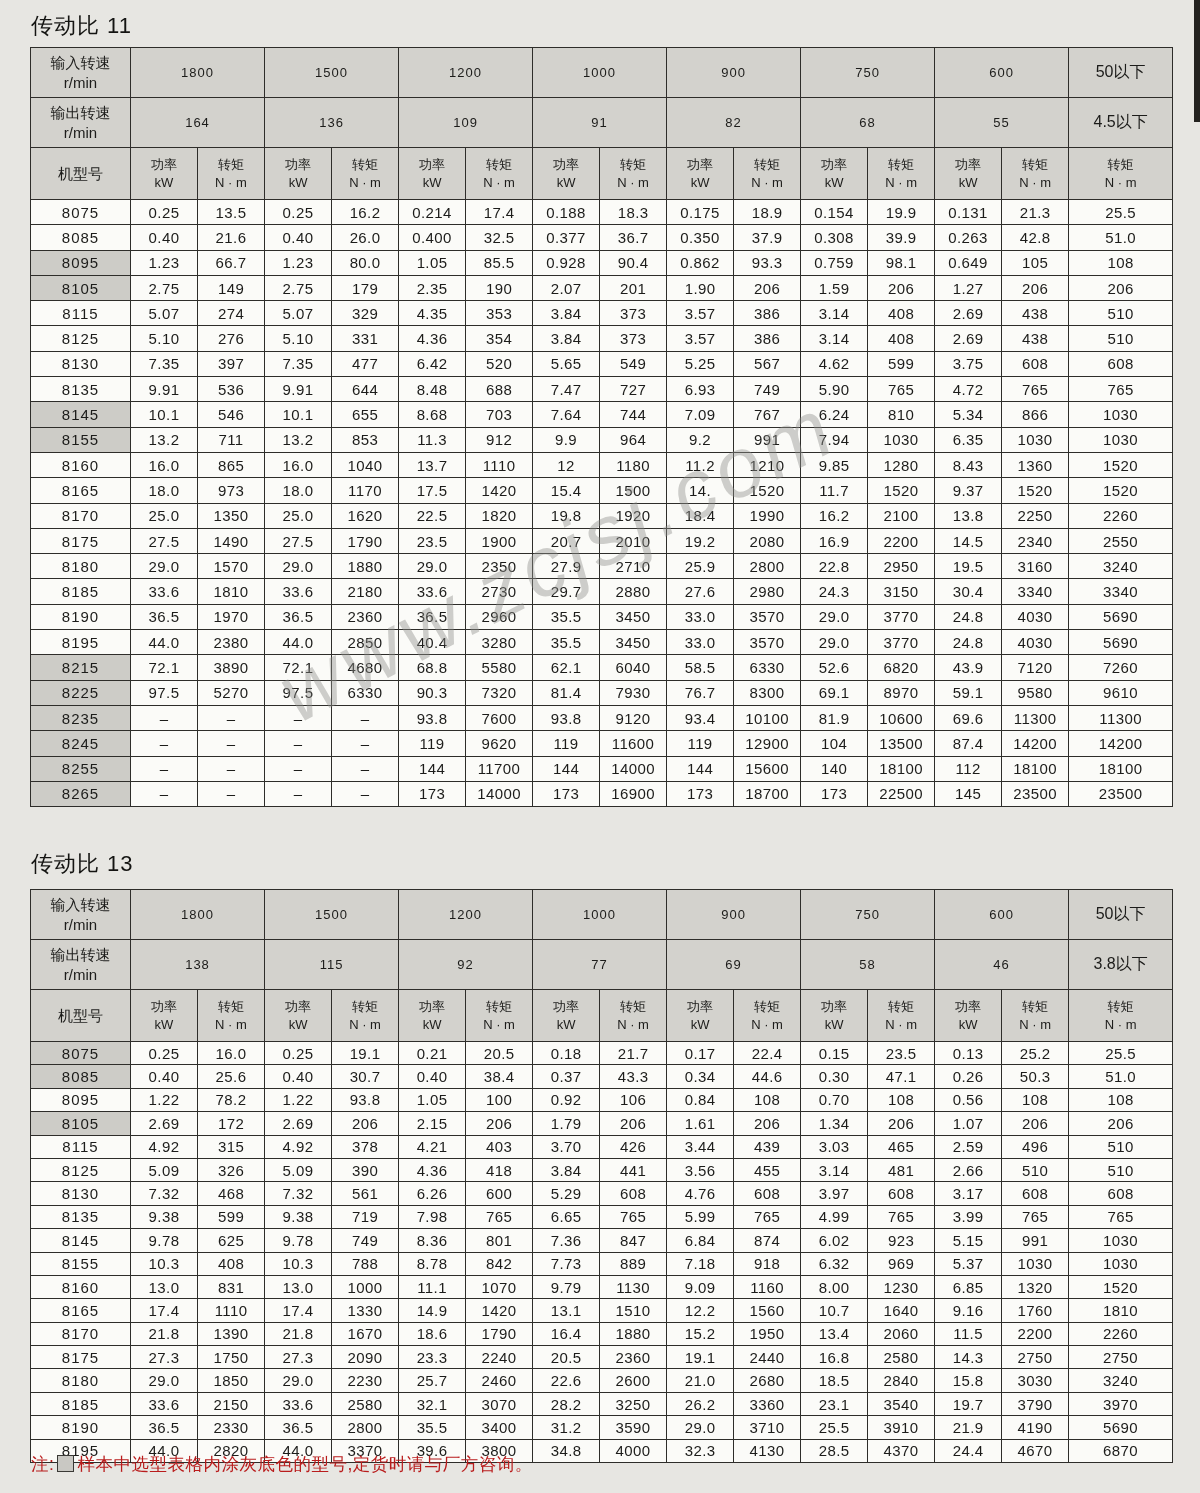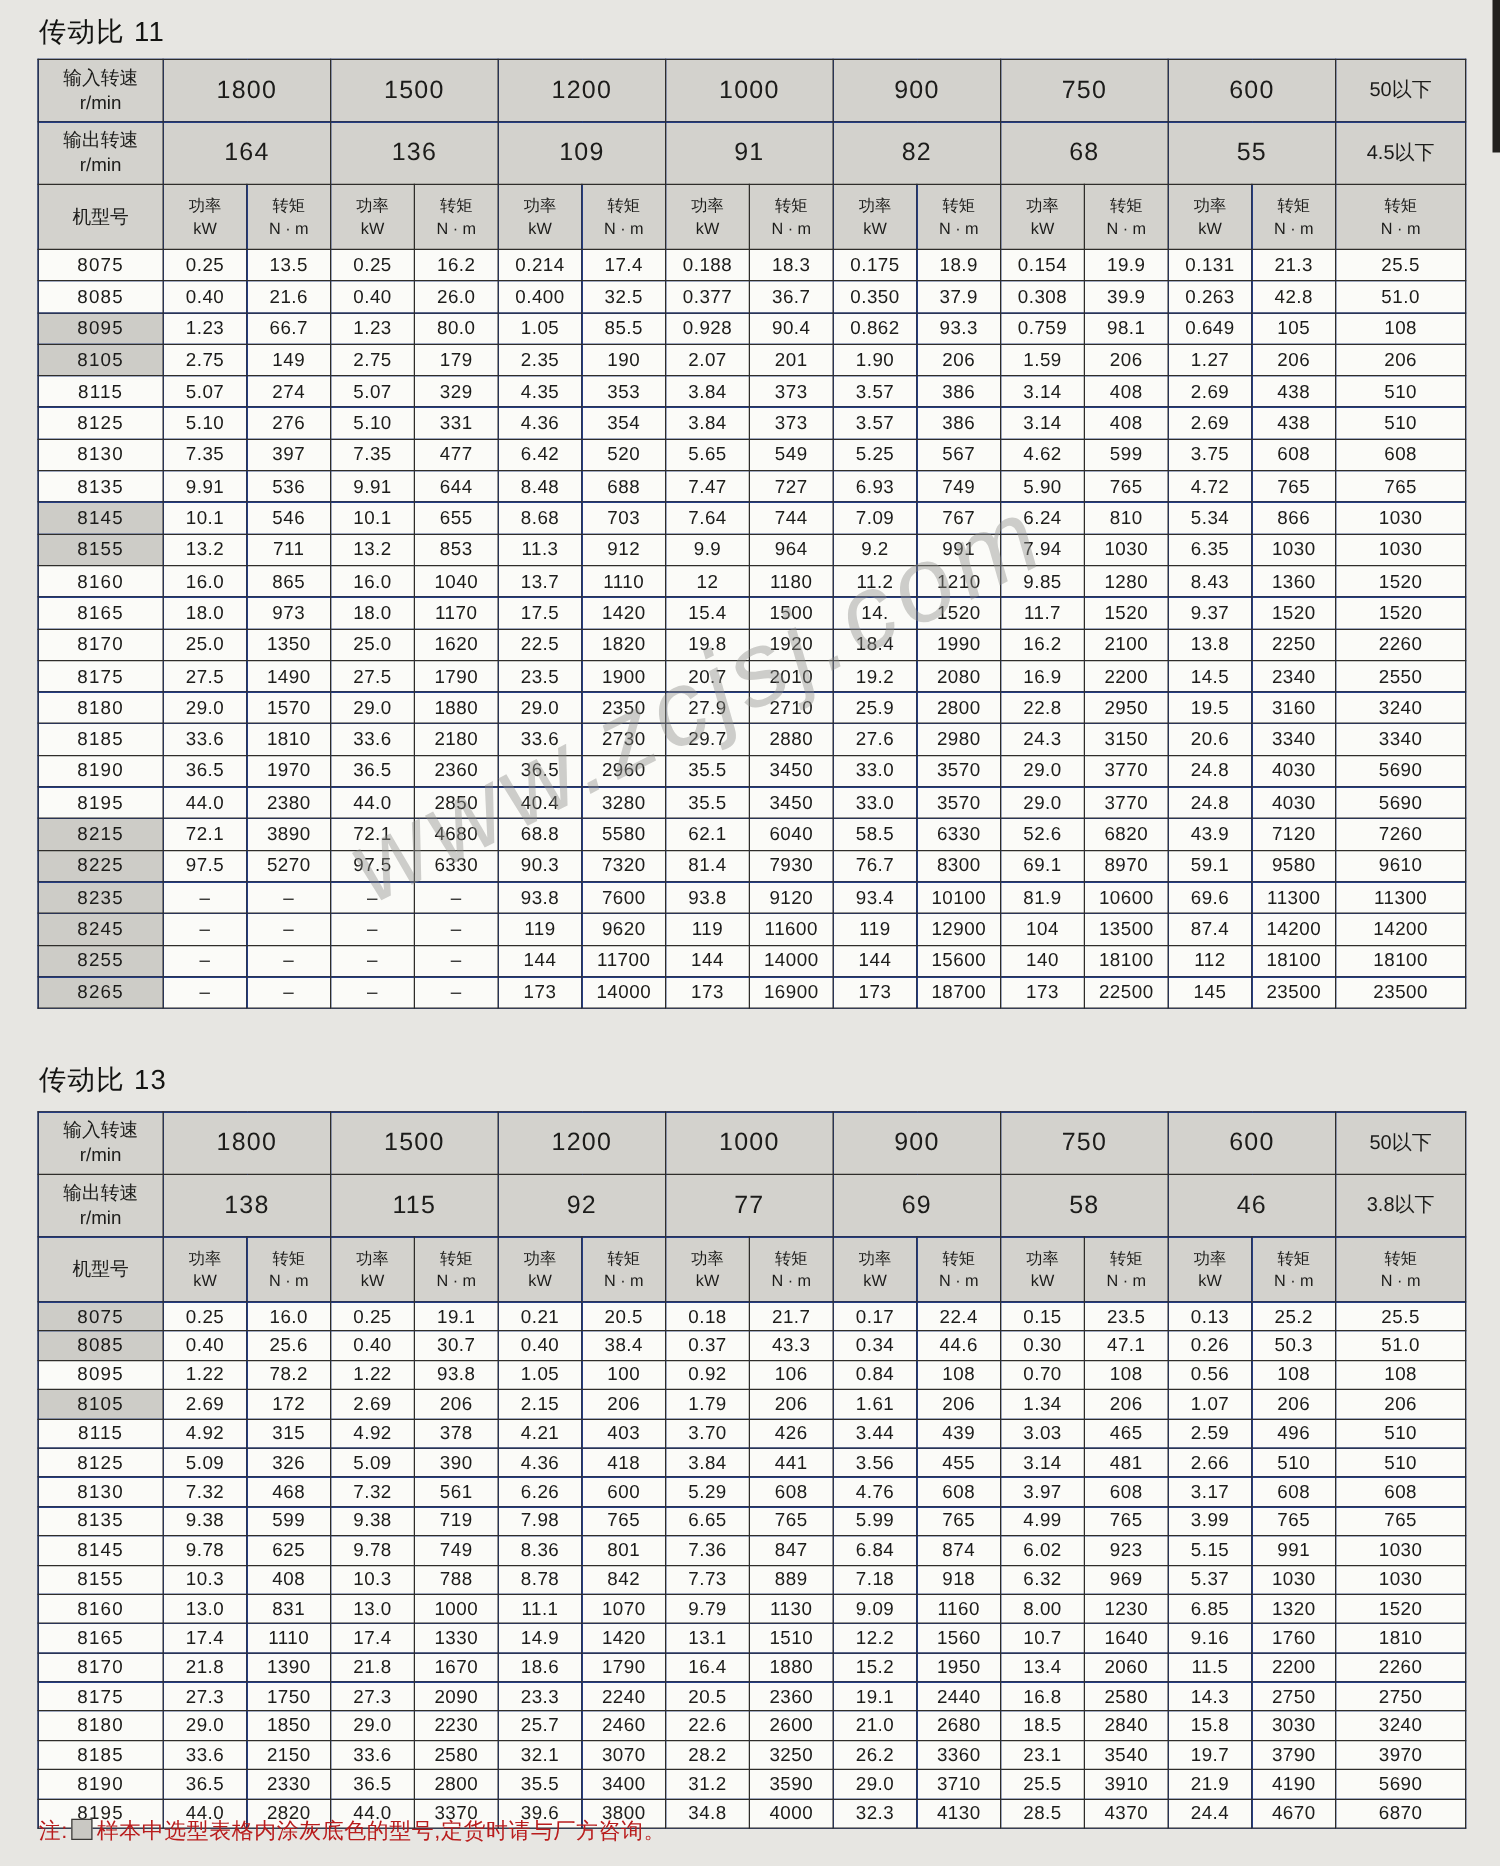--- a/index.html
+++ b/index.html
@@ -26,21 +26,21 @@
   }
   table.spec th,table.spec td{
     border:1.6px solid #2e2d2a;
     text-align:center;vertical-align:middle;
     padding:0;overflow:hidden;white-space:pre-line;
   }
   table.spec thead th{
     background:#d3d2cd;font-weight:normal;
   }
   .hdr-lbl{font-size:15px;line-height:1.3;}
-  .hdr-speed{font-size:20px;letter-spacing:1px;}
+  .hdr-speed{font-size:13px;letter-spacing:1px;}
   .hdr-last{font-size:16px;letter-spacing:0;}
   .hdr-unit{font-size:13px;line-height:1.35;}
   tr.hrow{height:50px;}
   tr.hrow3{height:52px;}
   table.t0 tbody tr{height:25.3px;}
   table.t1 tbody tr{height:23.4px;}
   table.spec tbody td{
     font-size:15px;letter-spacing:0.4px;background:#fbfbf8;
   }
   table.spec tbody td.model{font-size:15px;letter-spacing:1px;}
@@ -427,21 +427,21 @@
             <td>33.6</td>
             <td>2180</td>
             <td>33.6</td>
             <td>2730</td>
             <td>29.7</td>
             <td>2880</td>
             <td>27.6</td>
             <td>2980</td>
             <td>24.3</td>
             <td>3150</td>
-            <td>20.6</td>
+            <td>30.4</td>
             <td>3340</td>
             <td>3340</td>
           </tr>
           <tr>
             <td class="model">8190</td>
             <td>36.5</td>
             <td>1970</td>
             <td>36.5</td>
             <td>2360</td>
             <td>36.5</td>

